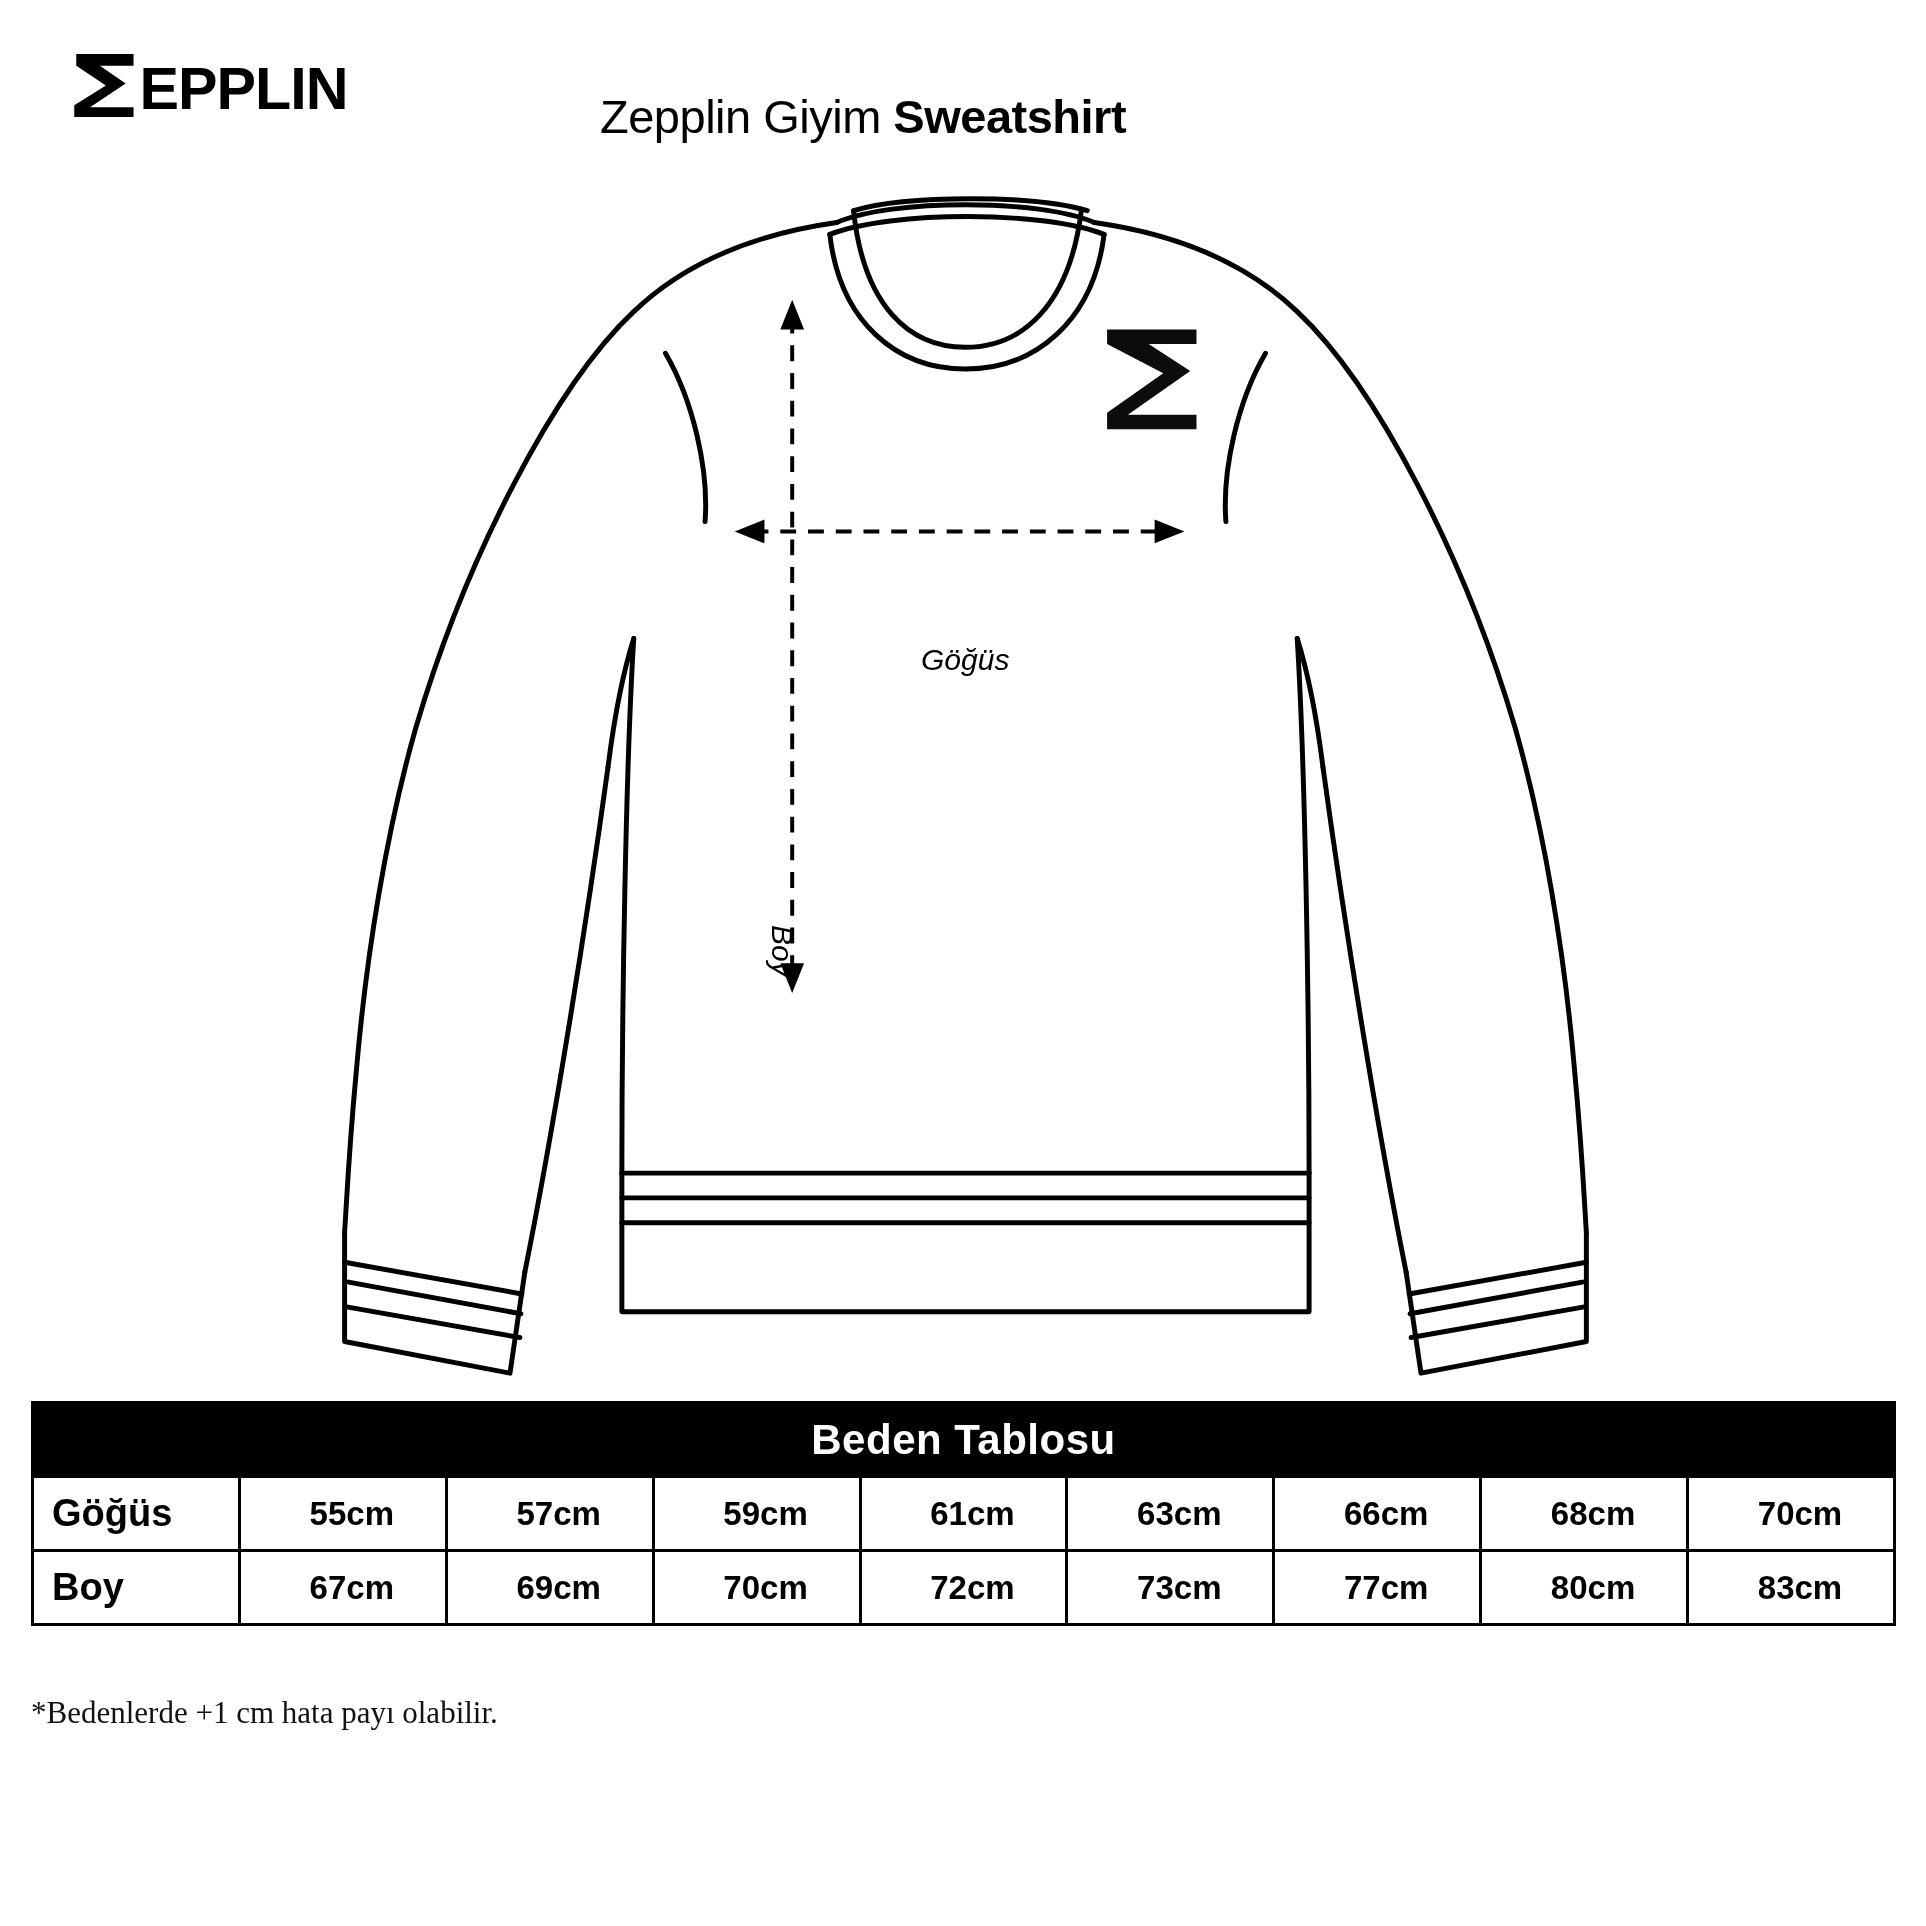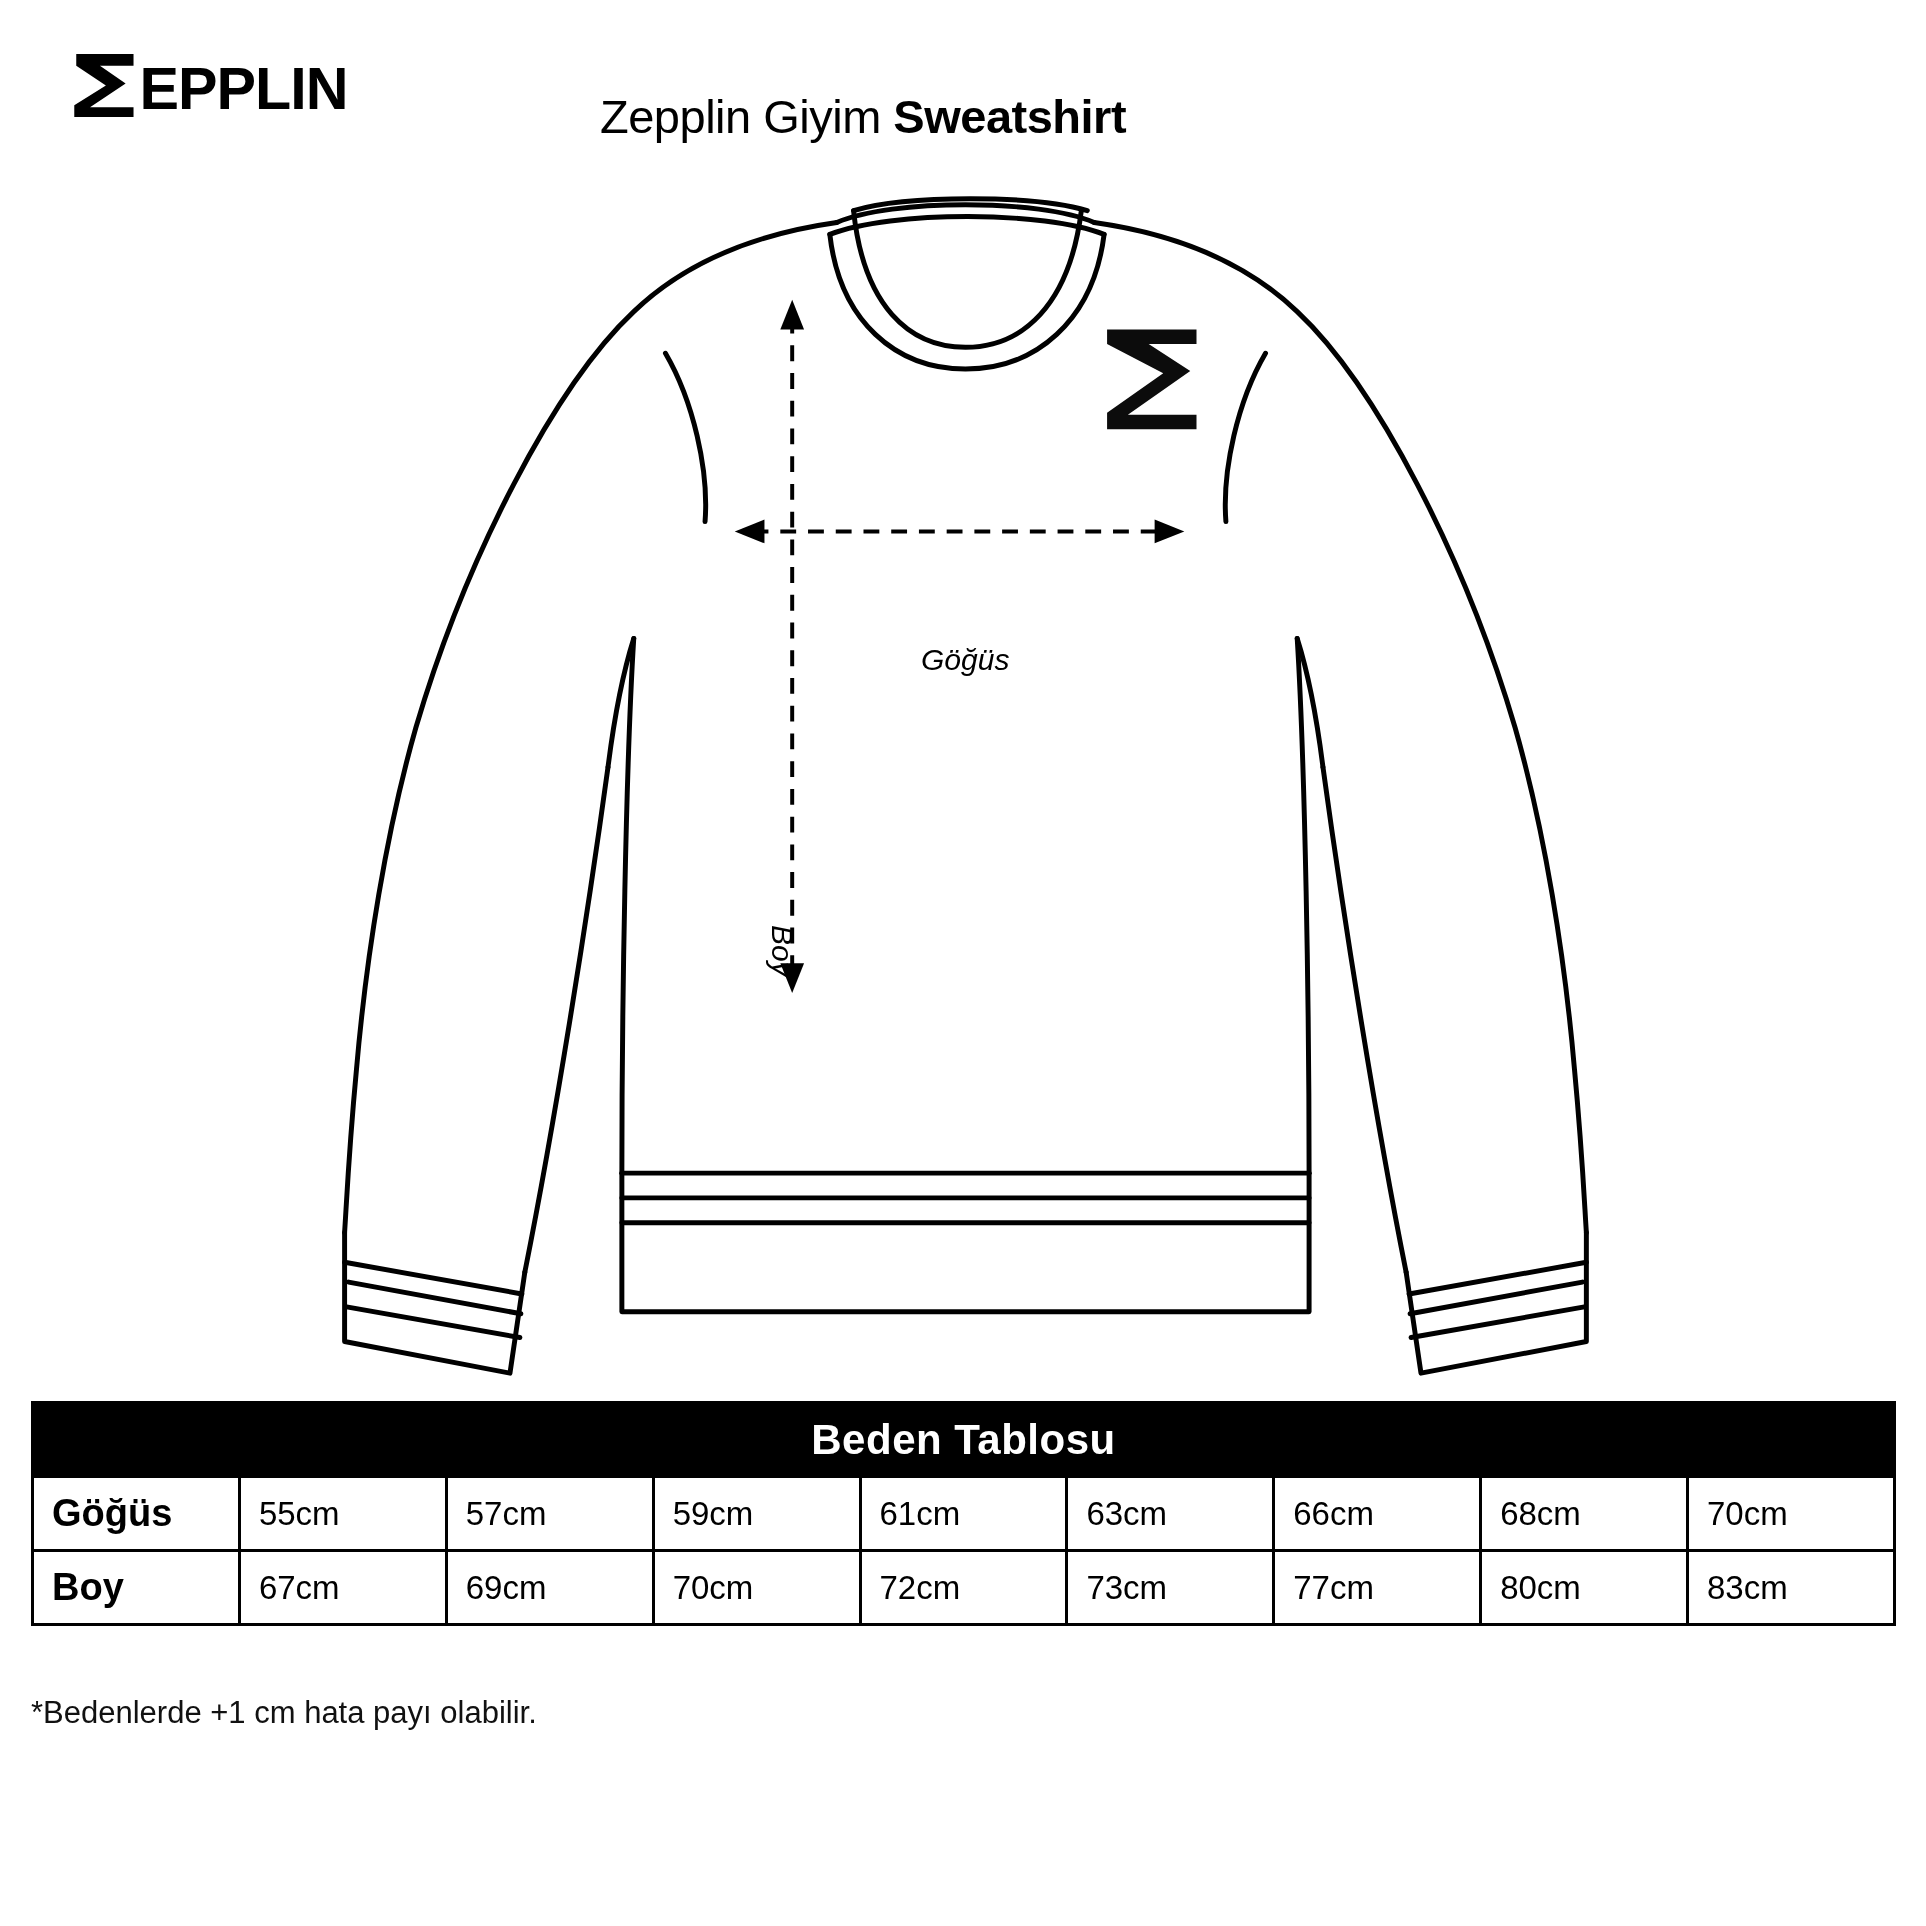--- a/index.html
+++ b/index.html
@@ -112,31 +112,33 @@
   }
   .col-head {
     font-size: 34px;
     font-weight: 700;
     text-align: center;
     height: 71px;
     vertical-align: middle;
   }
   .cell {
     font-size: 33px;
-    font-weight: 400;
+    font-weight: 700;
     padding-left: 18px !important;
     height: 71px;
     vertical-align: middle;
+    text-align: center;
   }
   .note {
     position: absolute;
     left: 31px;
     top: 1695px;
     font-size: 31px;
     color: #111;
+    font-family: Liberation Serif, serif;
   }
 </style>
 </head>
 <body>
 
 <div class="header">
 
   <div class="brand-logo">
     <svg width="297" height="79" viewBox="0 0 300 80">
 

